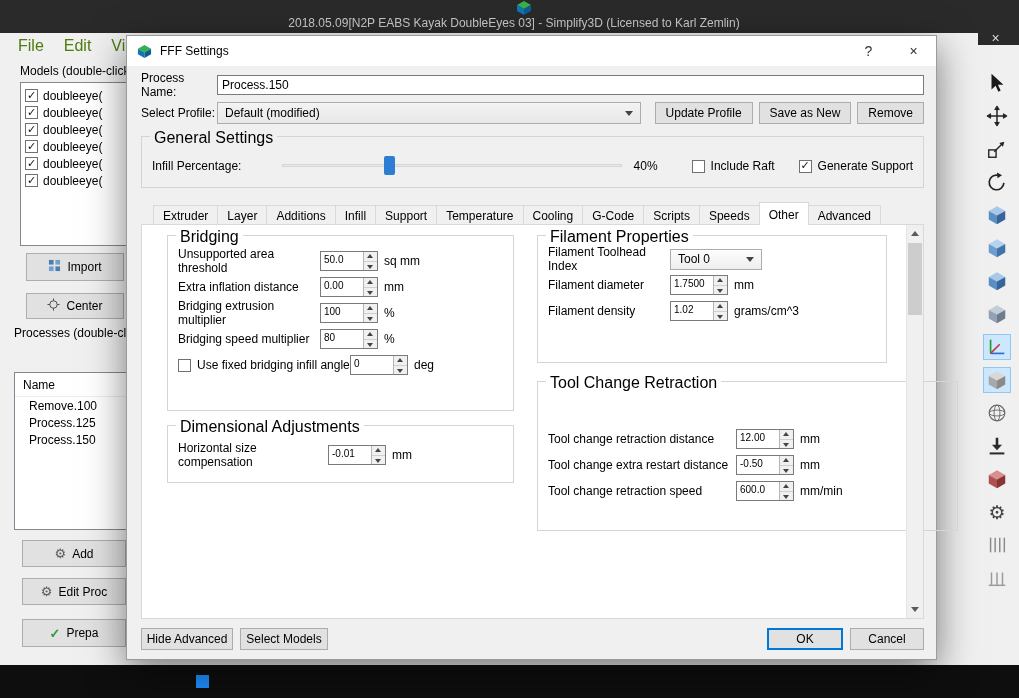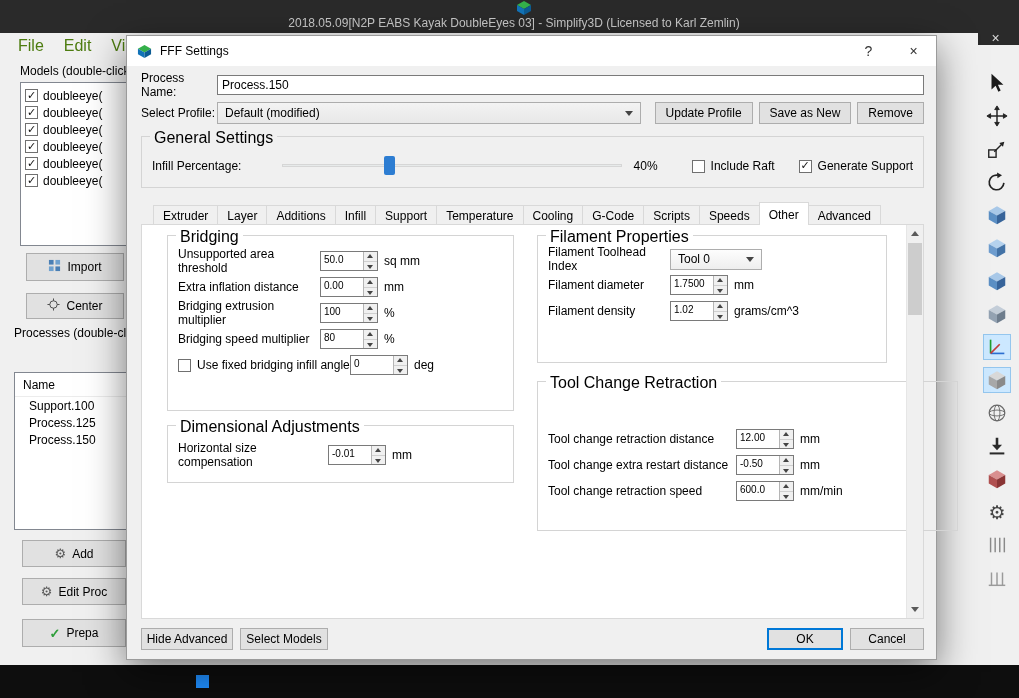--- a/index.html
+++ b/index.html
@@ -209,21 +209,21 @@
           <line x1="7" y1="11" x2="7" y2="13.5"></line>
           <line x1="0.5" y1="7" x2="3" y2="7"></line>
           <line x1="11" y1="7" x2="13.5" y2="7"></line>
         </svg></span>
     <span>Center</span>
   </div>
 
   <div class="panel-heading processes-heading">Processes (double-clic</div>
   <div class="listbox processes-list">
     <div class="proc-header">Name</div>
-    <div class="proc-row">Support.100</div>
+    <div class="proc-row">Remove.100</div>
     <div class="proc-row">Process.125</div>
     <div class="proc-row">Process.150</div>
   </div>
 
   <div class="btn add-btn">
     <span class="gear-glyph">⚙</span>
     <span>Add</span>
   </div>
   <div class="btn edit-btn">
     <span class="gear-glyph">⚙</span>

